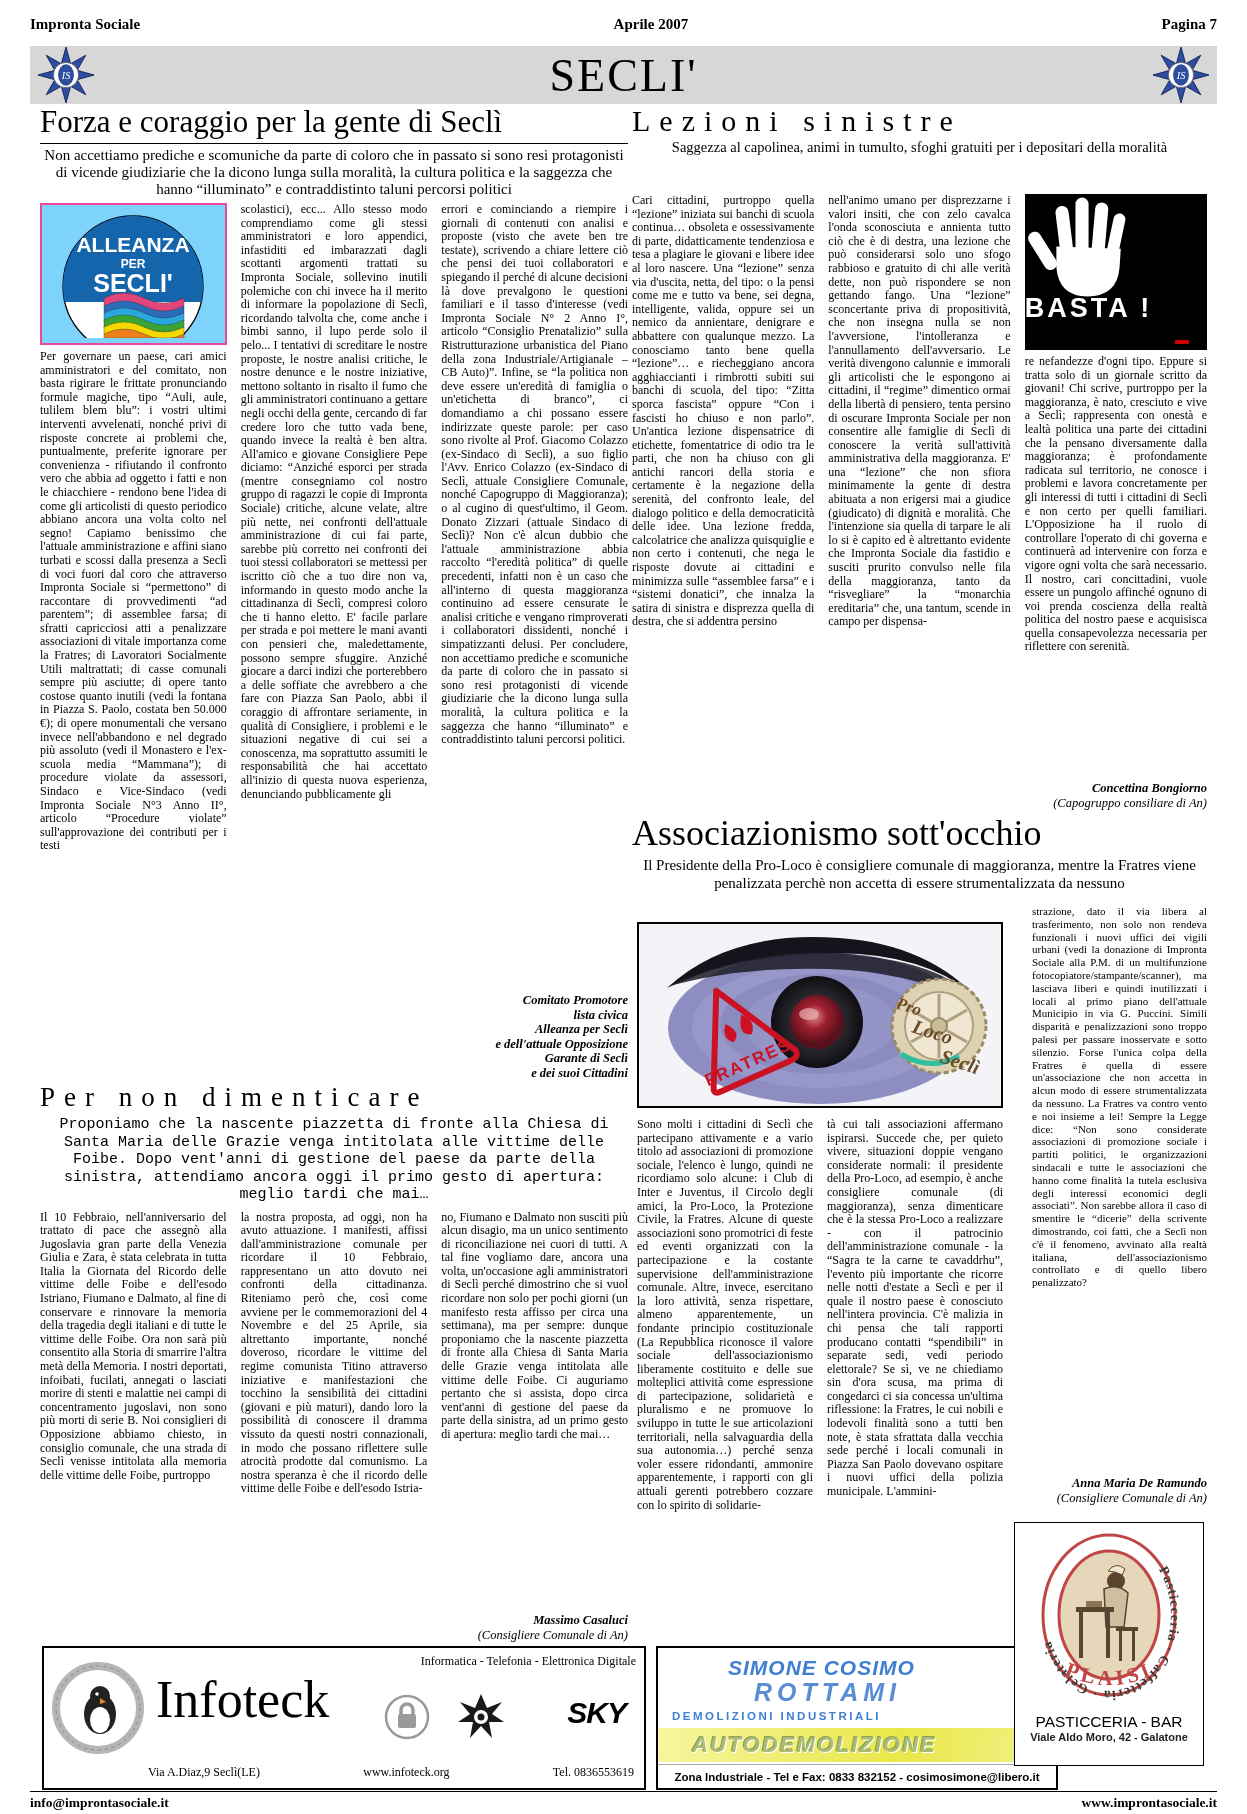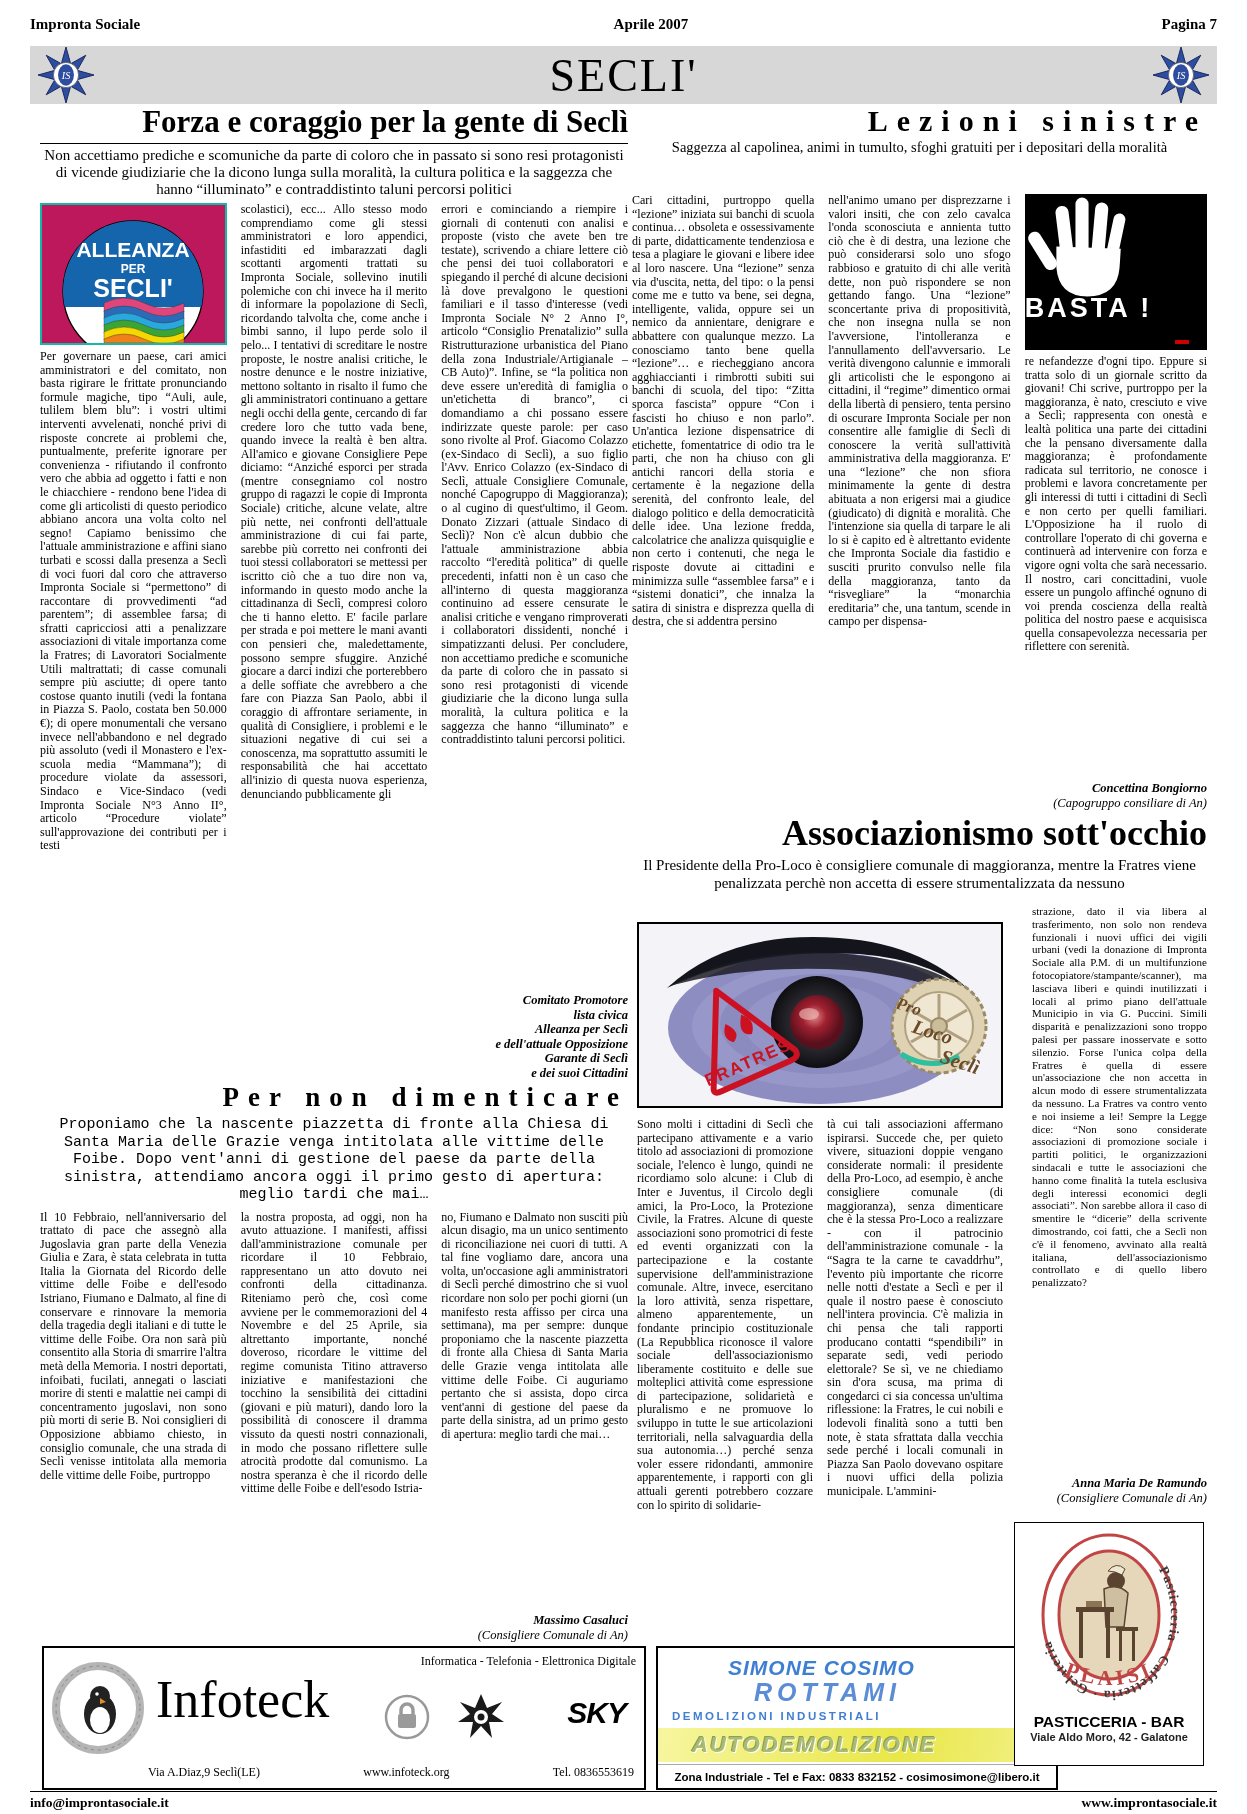--- a/index.html
+++ b/index.html
@@ -13,37 +13,37 @@
   
   .hdr { left:30px; top:16px; width:1187px; display:flex; justify-content:space-between;
          font-weight:bold; font-size:15px; }
   .masthead { left:30px; top:46px; width:1187px; height:58px; background:#d7d7d7;
               display:flex; align-items:center; justify-content:center; }
   .masthead .town { font-size:46px; letter-spacing:2px; font-weight:normal; }
   .mast-logo { position:absolute; top:1px; width:56px; height:56px; }
   .mast-logo.l { left:8px; } .mast-logo.r { right:8px; }
 
   
-  .a-title { font-weight:bold; text-align:right; }
+  .a-title { font-weight:normal; text-align:left; }
   .a-sub { text-align:center; }
   .cols { display:flex; gap:14px; }
   .col { flex:1; font-size:12px; line-height:13.6px; text-align:justify; overflow:hidden; }
   .col-flex { display:flex; flex-direction:column; }
   .col-flex .grow { flex:1; overflow:hidden; }
   .sig { text-align:right; font-size:12.5px; line-height:14.5px; padding-top:4px; }
   .sig .b { font-weight:bold; font-style:italic; }
   .sig .i { font-style:italic; }
 
   
   .forza { left:40px; top:104px; width:588px; height:976px; display:flex; flex-direction:column; }
   .forza .a-title { font-size:31px; border-bottom:1px solid #000; padding-bottom:3px; }
   .forza .a-sub { font-size:15px; line-height:17px; padding:3px 4px 5px 4px; }
   .forza .cols { flex:1; overflow:hidden; }
-  .alleanza-box { border:2px solid #14b8a6; width:100%; height:142px; margin-bottom:5px;
-                  display:flex; align-items:flex-end; justify-content:center; background:#be185d; }
+  .alleanza-box { border:2px solid #ec4899; width:100%; height:142px; margin-bottom:5px;
+                  display:flex; align-items:center; justify-content:center; background:#7dd3fc; }
 
   
   .lezioni { left:632px; top:104px; width:575px; height:706px; display:flex; flex-direction:column; }
   .lezioni .a-title { font-size:30px; letter-spacing:9px; }
   .lezioni .a-sub { font-size:14.5px; padding:1px 0 6px 0; }
   .lezioni .cols { flex:1; overflow:hidden;margin-top:32px; }
   .basta-box { background:#000; width:100%; height:156px; margin-bottom:5px; position:relative;
                display:flex; flex-direction:column; }
   .basta-label { color:#fff; font-family:"Liberation Sans", sans-serif; font-weight:bold;
                  font-size:27px; letter-spacing:3px; margin-top:-4px; }
@@ -86,21 +86,21 @@
   .ro-band { position:absolute; left:0; right:0; top:80px; height:34px;
              background:linear-gradient(100deg,#f7f6a0,#e9e748 60%,#f2f18c); }
   .ro-band span { position:absolute; left:34px; top:4px; font-weight:bold; font-style:italic;
                   font-size:22px; letter-spacing:2px; color:#a9bb74;
                   text-shadow:1px 1px 0 #fff, -1px -1px 0 #8d9e55; }
   .ro-bottom { position:absolute; left:0; right:0; bottom:0; height:24px; border-top:1px solid #aaa;
                font-weight:bold; font-size:11.5px; display:flex; align-items:center; justify-content:center; }
 
   .plaisir { left:1014px; top:1522px; width:190px; height:244px; border:1px solid #000;
              background:#fff; text-align:center; }
-  .pl-bar1 { font-family:"Liberation Sans", sans-serif; font-weight:bold; font-size:15.5px; margin-top:2px; }
+  .pl-bar1 { font-family:"Liberation Sans", sans-serif; font-weight:normal; font-size:15.5px; margin-top:2px; }
   .pl-bar2 { font-family:"Liberation Sans", sans-serif; font-weight:bold; font-size:11px; color:#222; }
 
   .footer { left:30px; top:1791px; width:1187px; border-top:1px solid #000; padding-top:3px;
             display:flex; justify-content:space-between; font-weight:bold; font-size:13.5px; }
 </style>
 </head>
 <body>
 
 <div class="abs hdr">
   <span>Impronta Sociale</span>

